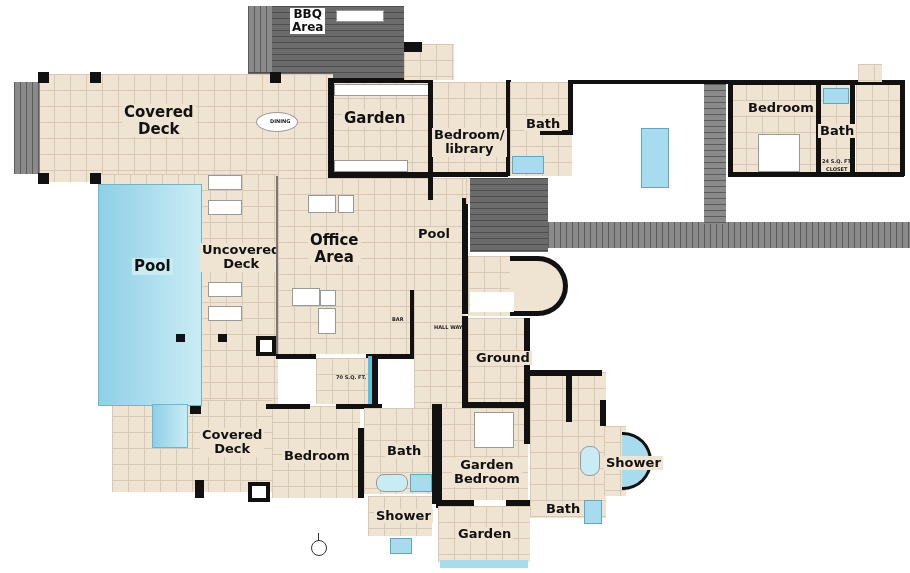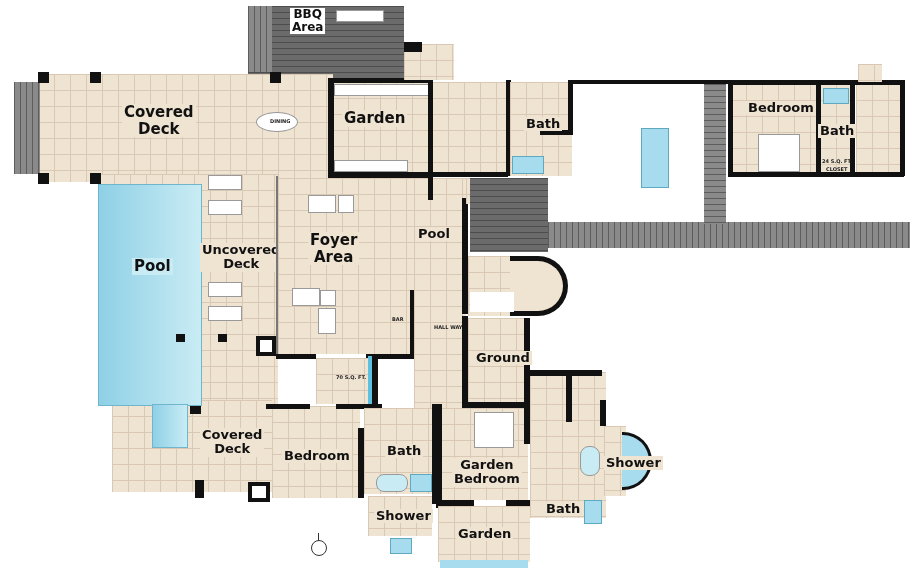--- a/index.html
+++ b/index.html
@@ -82,21 +82,21 @@
   <div class="lbl big" style="left:342px;top:110px;">Garden</div>
 
   <div class="abs floor" style="left:278px;top:178px;width:136px;height:176px;"></div>
   <div class="abs" style="left:276px;top:176px;width:2px;height:180px;background:#777;"></div>
   <div class="fixture" style="left:308px;top:195px;width:26px;height:16px;"></div>
   <div class="fixture" style="left:338px;top:195px;width:14px;height:16px;"></div>
   <div class="fixture" style="left:292px;top:288px;width:26px;height:16px;"></div>
   <div class="fixture" style="left:320px;top:290px;width:14px;height:14px;"></div>
   <div class="fixture" style="left:318px;top:308px;width:16px;height:24px;"></div>
   <div class="lbl big" style="left:308px;top:232px;">
-    <div>Foyer</div>
+    <div>Office</div>
     <div>Area</div>
   </div>
   <div class="tiny" style="left:392px;top:316px;">BAR</div>
   <div class="abs" style="left:410px;top:290px;width:16px;height:64px;background:#fff;border:4px solid #111;box-sizing:border-box;"></div>
   <div class="abs wall" style="left:256px;top:336px;width:20px;height:20px;background:#fff;border:4px solid #111;box-sizing:border-box;"></div>
   <div class="abs wall" style="left:276px;top:354px;width:40px;height:5px;"></div>
   <div class="abs wall" style="left:366px;top:354px;width:60px;height:5px;"></div>
 
   <div class="abs floor" style="left:316px;top:358px;width:54px;height:46px;"></div>
   <div class="tiny" style="left:336px;top:374px;">70 S.Q. FT.</div>
@@ -106,20 +106,24 @@
   <div class="abs floor" style="left:414px;top:178px;width:52px;height:232px;"></div>
   <div class="lbl mid" style="left:416px;top:227px;">Pool</div>
   <div class="tiny" style="left:434px;top:324px;">HALL WAY</div>
   <div class="abs wall" style="left:462px;top:198px;width:6px;height:116px;"></div>
   <div class="abs wall" style="left:462px;top:316px;width:6px;height:90px;"></div>
 
   <div class="abs floor" style="left:432px;top:82px;width:76px;height:92px;"></div>
   <div class="abs wall" style="left:428px;top:80px;width:5px;height:120px;"></div>
   <div class="abs wall" style="left:428px;top:172px;width:80px;height:5px;"></div>
   <div class="abs wall" style="left:506px;top:80px;width:5px;height:96px;"></div>
+  <div class="lbl mid" style="left:432px;top:128px;">
+    <div>Bedroom/</div>
+    <div>library</div>
+  </div>
 
   <div class="abs floor" style="left:466px;top:178px;width:30px;height:26px;"></div>
   <div class="tiny" style="left:476px;top:187px;">P/R</div>
   <div class="tiny" style="left:470px;top:193px;">25 S.Q. FT.</div>
 
   <div class="abs floor" style="left:510px;top:82px;width:62px;height:94px;"></div>
   <div class="abs wall" style="left:568px;top:80px;width:5px;height:52px;"></div>
   <div class="abs wall" style="left:540px;top:130px;width:33px;height:5px;"></div>
   <div class="glass" style="left:512px;top:156px;width:30px;height:16px;"></div>
   <div class="lbl mid" style="left:524px;top:117px;">Bath</div>

